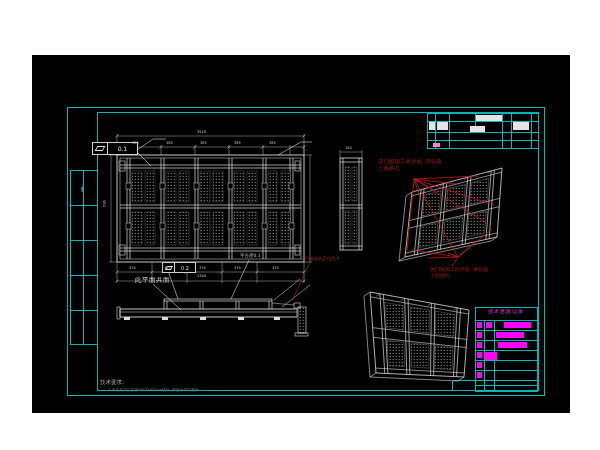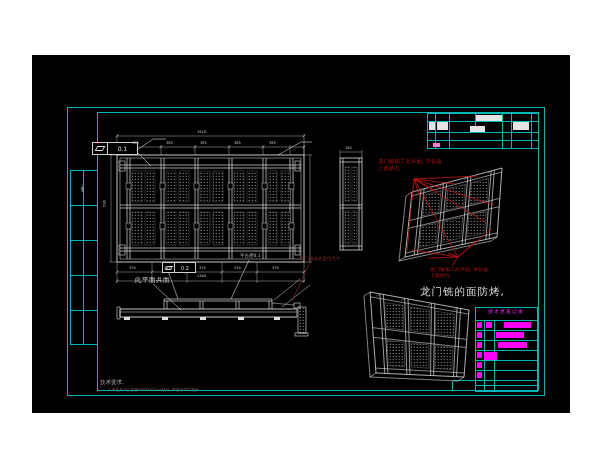--- a/index.html
+++ b/index.html
@@ -352,21 +352,20 @@
     <div class="t red" style="left:346px;top:103px;font-size:5.5px;">
       <div>龙门铣加工此平面, 并钻攻</div>
       <div>上面的孔</div>
     </div>
     <div class="t red" style="left:398px;top:211px;font-size:5px;">
       <div>龙门铣加工此平面, 并钻攻</div>
       <div>上面的孔</div>
     </div>
 
     <div class="t big-note" style="left:388px;top:230px;">
-      <div>龙门铣的面防烤,</div>
     </div>
 
 
     <div class="t" style="left:68px;top:324px;font-size:5.5px;color:#a8a8a8;">技术要求:</div>
     <div class="t" style="left:76px;top:333px;font-size:3.8px;color:#787878;">1.未注尺寸公差按GB/T1804-m执行, 焊接后不得变形</div>
 
     <div class="dim" style="left:165px;top:75px;">1518</div>
     <div class="dim" style="left:100px;top:86px;">385</div>
     <div class="dim" style="left:134px;top:86px;">385</div>
     <div class="dim" style="left:168px;top:86px;">385</div>

